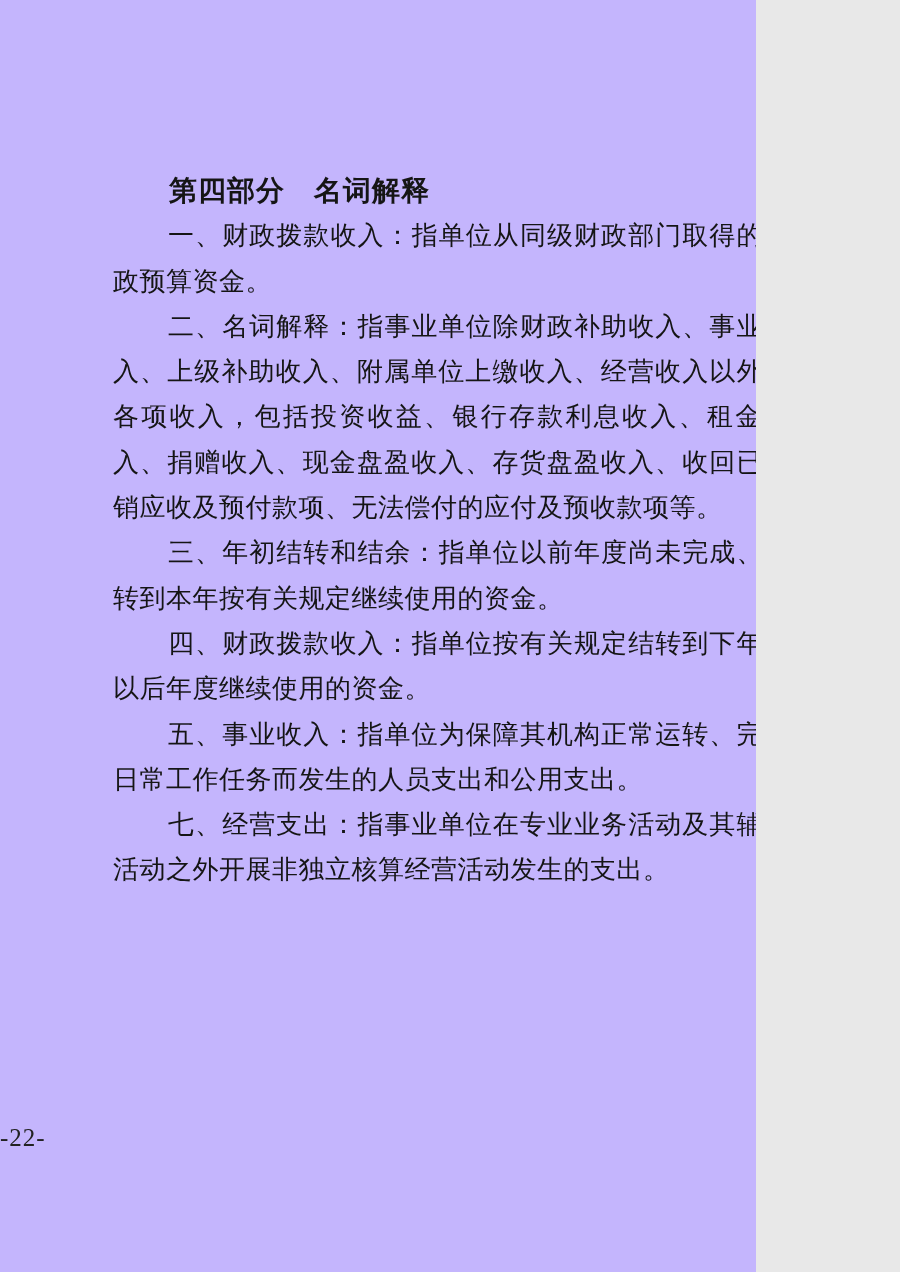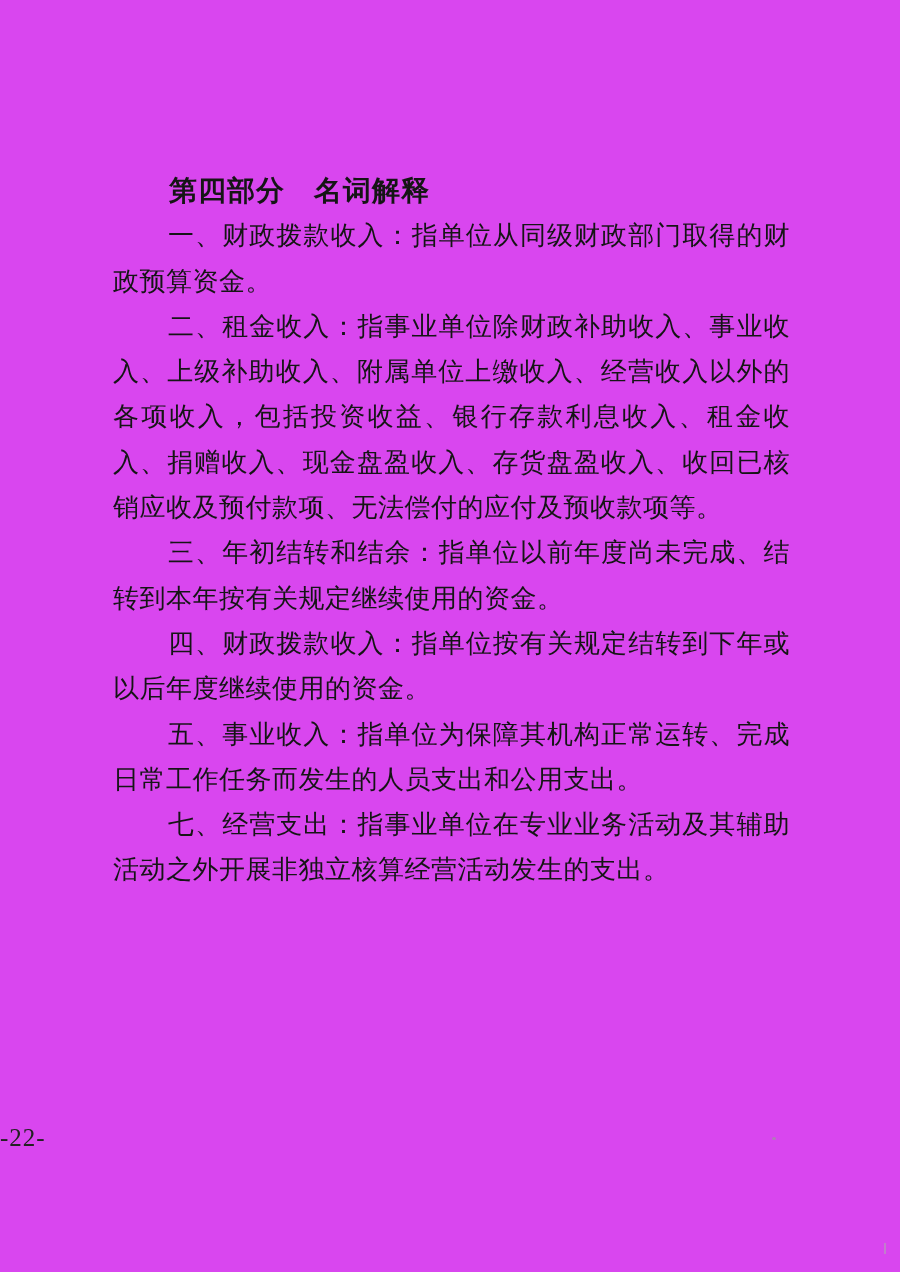--- a/index.html
+++ b/index.html
@@ -2,23 +2,23 @@
 <html><head>
 <meta charset="utf-8">
 <style>
   html, body {
     margin: 0;
     padding: 0;
     background: #e8e8e8;
   }
   .page {
     position: relative;
-    width: 900px;
+    width: 756px;
     height: 1272px;
-    background: #d946ef;
+    background: #c4b5fd;
     overflow: hidden;
     font-family: "Liberation Serif", "DejaVu Serif", serif;
     color: #151515;
   }
   .content {
     position: absolute;
     left: 113px;
     top: 168px;
     width: 677px;
   }
@@ -75,21 +75,21 @@
 </style>
 </head>
 <body>
 
 <div class="page">
   <div class="content">
     <h2 class="doc-title">第四部分　名词解释</h2>
 
     <p class="para"><span class="term">一、财政拨款收入：</span><span>指单位从同级财政部门取得的财政预算资金。</span></p>
 
-    <p class="para"><span class="term">二、租金收入：</span><span>指事业单位除财政补助收入、事业收入、上级补助收入、附属单位上缴收入、经营收入以外的各项收入，包括投资收益、银行存款利息收入、租金收入、捐赠收入、现金盘盈收入、存货盘盈收入、收回已核销应收及预付款项、无法偿付的应付及预收款项等。</span></p>
+    <p class="para"><span class="term">二、名词解释：</span><span>指事业单位除财政补助收入、事业收入、上级补助收入、附属单位上缴收入、经营收入以外的各项收入，包括投资收益、银行存款利息收入、租金收入、捐赠收入、现金盘盈收入、存货盘盈收入、收回已核销应收及预付款项、无法偿付的应付及预收款项等。</span></p>
 
     <p class="para"><span class="term">三、年初结转和结余：</span><span>指单位以前年度尚未完成、结转到本年按有关规定继续使用的资金。</span></p>
 
     <p class="para"><span class="term">四、财政拨款收入：</span><span>指单位按有关规定结转到下年或以后年度继续使用的资金。</span></p>
 
     <p class="para"><span class="term">五、事业收入：</span><span>指单位为保障其机构正常运转、完成日常工作任务而发生的人员支出和公用支出。</span></p>
 
 
     <p class="para"><span class="term">七、经营支出：</span><span>指事业单位在专业业务活动及其辅助活动之外开展非独立核算经营活动发生的支出。</span></p>
 

